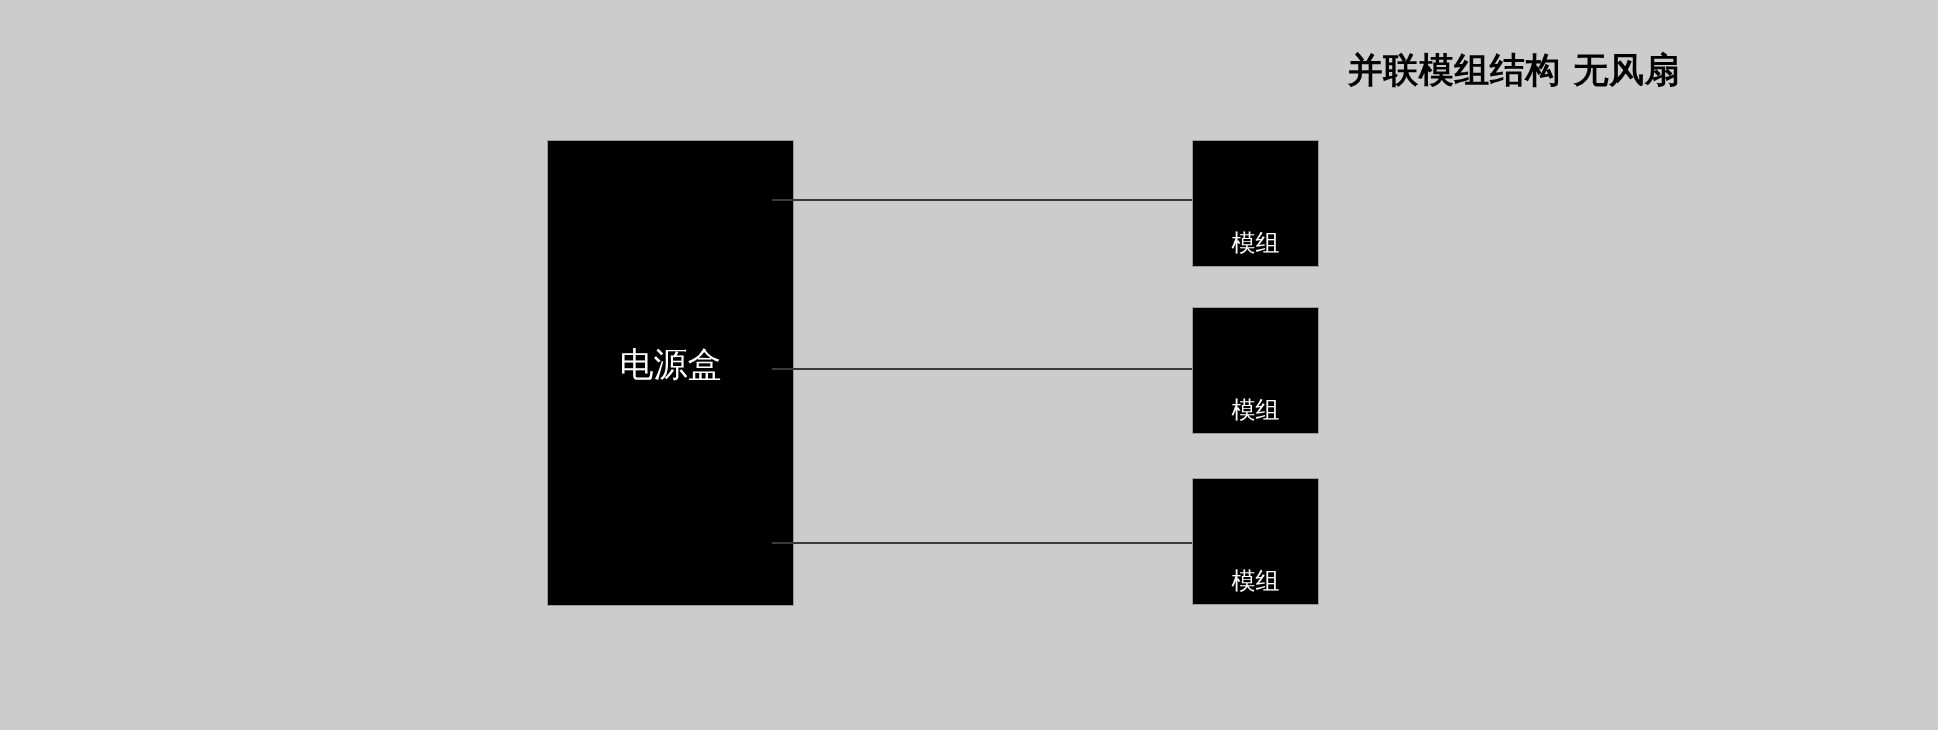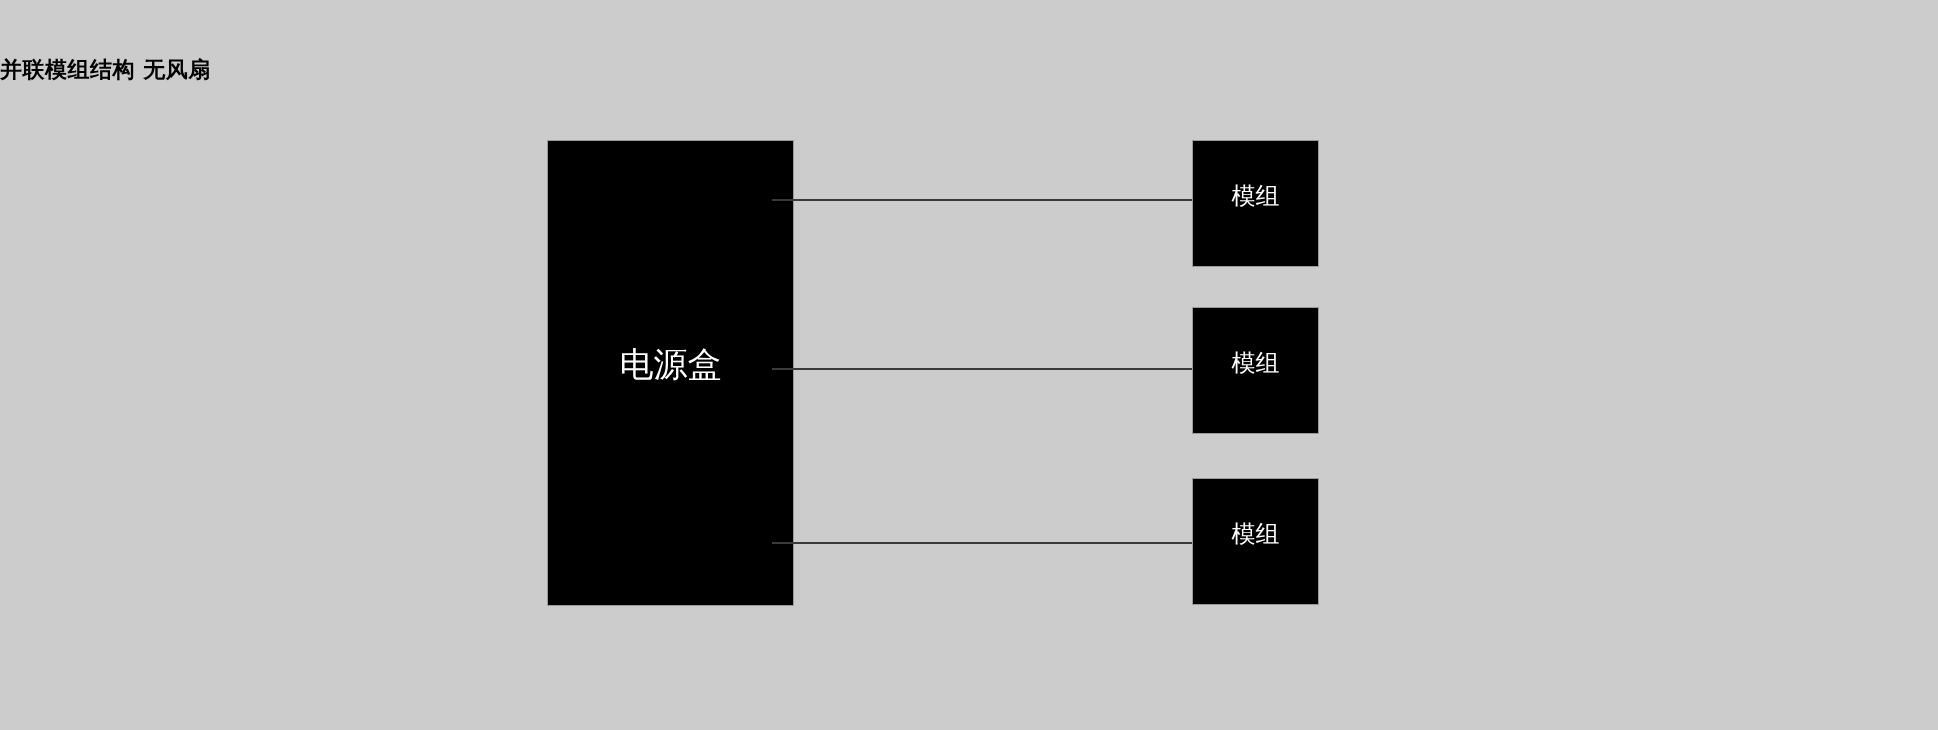--- a/index.html
+++ b/index.html
@@ -18,22 +18,22 @@
     position: relative;
     width: 1938px;
     height: 730px;
     background: #cccccc;
   }
   .diagram-title {
     position: absolute;
     left: 0;
     top: 50px;
     width: 1680px;
-    text-align: left;
-    font-size: 22px;
+    text-align: right;
+    font-size: 35px;
     font-weight: bold;
     color: #000000;
     letter-spacing: 0.5px;
     line-height: 40px;
     white-space: pre;
   }
   .node-box {
     position: absolute;
     background: #000000;
     border: 1px solid #9a9a9a;
@@ -57,20 +57,21 @@
   #power-box .node-label {
     font-size: 34px;
     line-height: 40px;
     position: relative;
     top: -9px;
   }
   .module-box {
     left: 1192px;
     width: 127px;
     height: 127px;
+    align-items: flex-end;
   }
   .module-box .node-label {
     font-size: 24px;
     line-height: 30px;
     position: relative;
     top: -8px;
   }
   #module-box-1 { top: 140px; }
   #module-box-2 { top: 307px; }
   #module-box-3 { top: 478px; }

